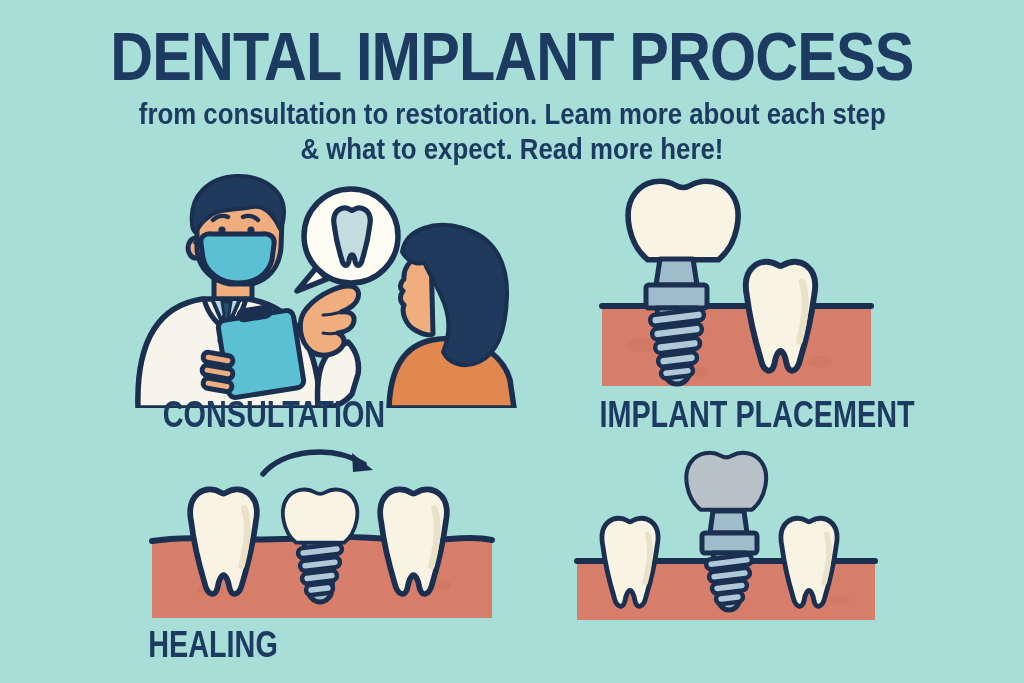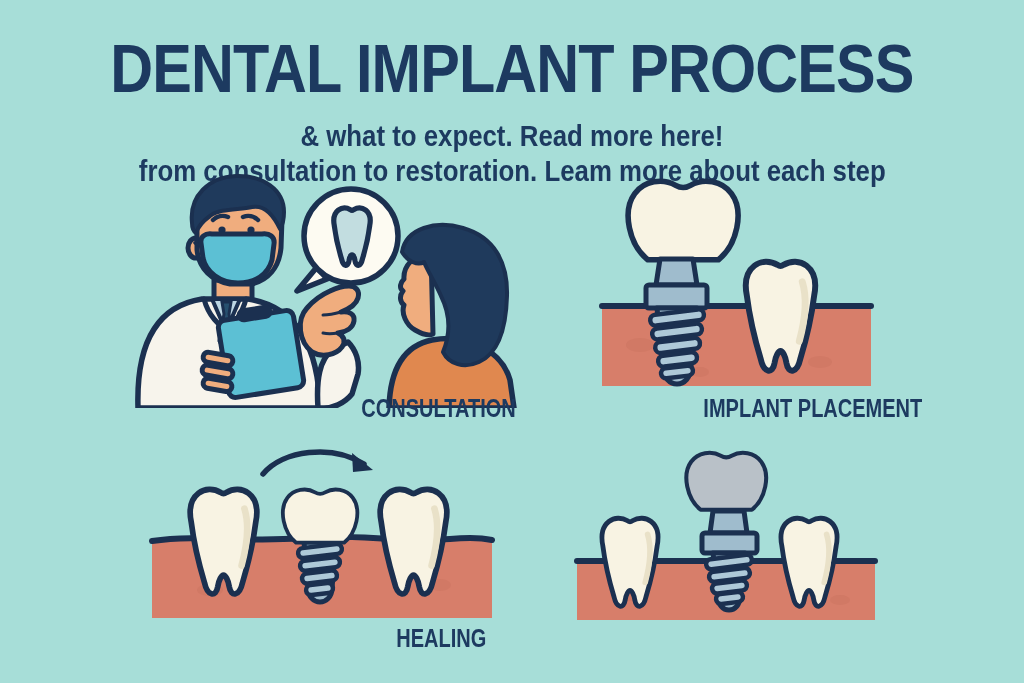--- a/index.html
+++ b/index.html
@@ -6,28 +6,28 @@
     --background:#a7ded8; --text-navy:#1d3a60; --outline-navy:#1b3050;
     --gum-salmon:#d77e6a; --tooth-cream:#f8f3e3; --implant-metal:#9fbccd;
     --implant-metal-light:#aec9d8; --crown-gray:#b9c1c8; --teal-accent:#5cc0d4;
     --skin:#f0ad7e; --shirt-orange:#e0884f; --coat-white:#f7f4ec; --bubble-white:#fdfbf2;
     --shirt-blue:#bcd6e3; --tie-navy:#27506f; --bubble-tooth:#c2dde0;
   }
   html,body{margin:0;padding:0;}
   .canvas{position:relative;width:1024px;height:683px;background:var(--background);
     overflow:hidden;font-family:"Liberation Sans",sans-serif;}
   .header{position:absolute;top:18px;left:0;width:1024px;text-align:center;color:var(--text-navy);}
-  .title{margin:16px;font-size:69px;line-height:1.0;font-weight:bold;letter-spacing:-1px;color:var(--text-navy);}
+  .title{margin:4px;font-size:69px;line-height:1.0;font-weight:bold;letter-spacing:-1px;color:var(--text-navy);}
   .squeeze{display:inline-block;transform:scaleX(.86);transform-origin:50% 50%;white-space:nowrap;}
   .squeeze-tight{display:inline-block;transform:scaleX(.8);transform-origin:50% 50%;white-space:nowrap;}
   .subtitle{margin-top:6px;font-size:30px;font-weight:bold;line-height:1.15;color:var(--text-navy);}
   .subtitle .line{display:block;}
   .panel{position:absolute;}
   .panel svg{display:block;}
-  .step-label{position:absolute;text-align:right;font-size:25px;font-weight:bold;color:var(--text-navy);letter-spacing:0px;}
+  .step-label{position:absolute;text-align:left;font-size:36px;font-weight:bold;color:var(--text-navy);letter-spacing:0px;}
   
   .tooth{fill:var(--tooth-cream);stroke:var(--outline-navy);stroke-width:6;stroke-linejoin:round;}
   .tooth-shade{stroke:#e9e1c8;stroke-width:7;fill:none;stroke-linecap:round;}
   .crown-cream{fill:var(--tooth-cream);stroke:var(--outline-navy);stroke-width:6;stroke-linejoin:round;}
   .crown-gray{fill:var(--crown-gray);stroke:var(--outline-navy);stroke-width:6;stroke-linejoin:round;}
   .gum{fill:var(--gum-salmon);}
   .gum-spot{fill:#c66f5c;opacity:.35;}
   .gumline{stroke:var(--outline-navy);stroke-width:6;fill:none;stroke-linecap:round;}
   .metal{fill:var(--implant-metal);stroke:var(--outline-navy);stroke-width:5;stroke-linejoin:round;}
   .thread{fill:var(--implant-metal-light);stroke:var(--outline-navy);stroke-width:4.5;}
@@ -44,22 +44,22 @@
   .hairfill{fill:#1f3a5c;stroke:#1b3050;stroke-width:4;stroke-linejoin:round;}
 </style>
 </head>
 <body>
 
 <div class="canvas">
 
   <div class="header">
     <h1 class="title"><span class="squeeze">DENTAL IMPLANT PROCESS</span></h1>
     <div class="subtitle">
+      <span class="line"><span class="squeeze">from consultation to restoration. Leam more about each step</span></span>
       <span class="line"><span class="squeeze">&amp; what to expect. Read more here!</span></span>
-      <span class="line"><span class="squeeze">from consultation to restoration. Leam more about each step</span></span>
     </div>
   </div>
 
   <section class="panel" style="left:135px;top:168px;width:400px;height:240px;">
     <svg width="400" height="240" viewBox="135 168 400 240">
 
       <g>
         <path class="bubble" d="M317,267 L297,291 L327,279 Z"></path>
         <circle class="bubble" cx="351" cy="236" r="47"></circle>
         <g transform="translate(326,204) scale(0.52)">

